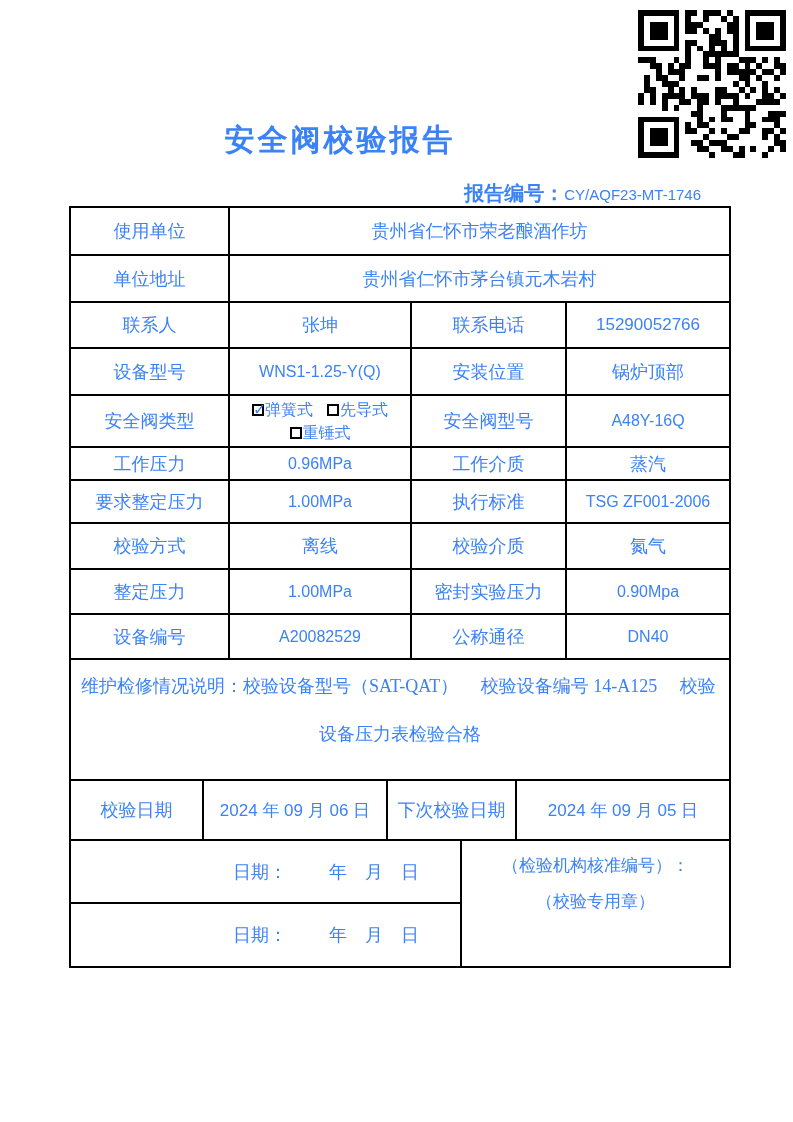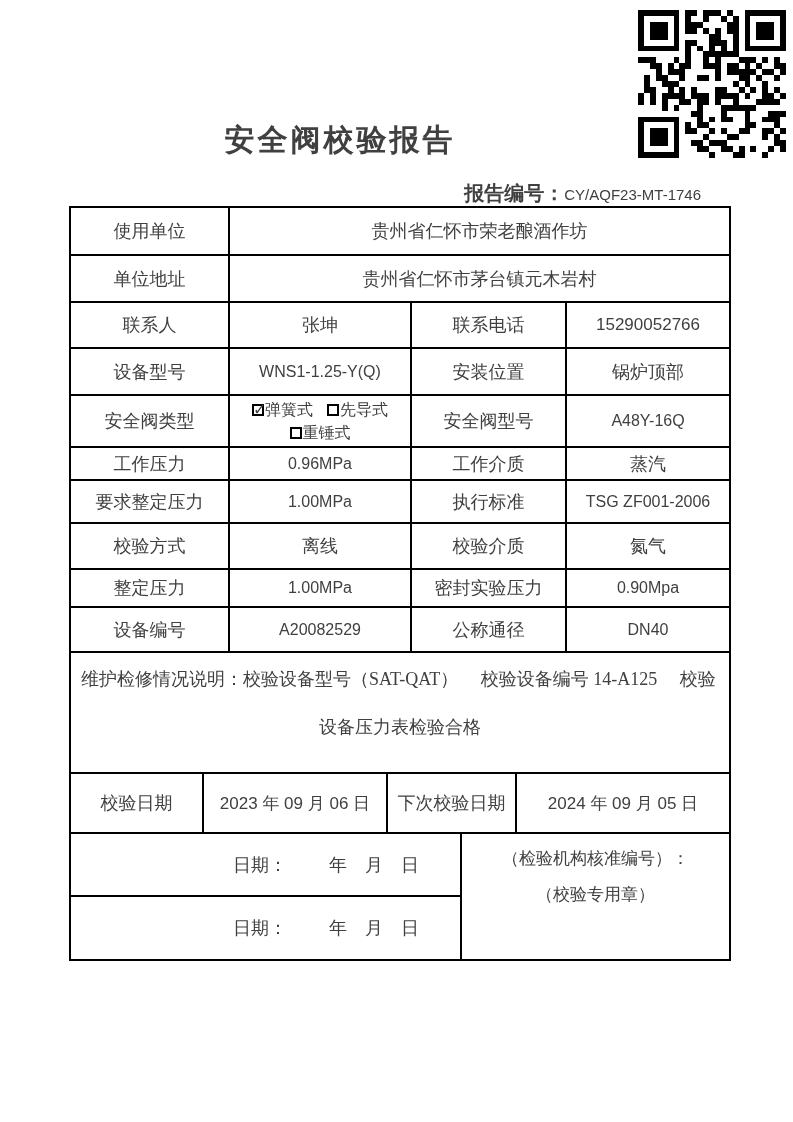--- a/index.html
+++ b/index.html
@@ -2,21 +2,21 @@
 <html><head>
 <meta charset="utf-8">
 <style>
   * { margin:0; padding:0; box-sizing:border-box; }
   html,body { background:#888; }
   .page {
     position:relative;
     width:793px; height:1122px;
     margin:0 auto;
     background:#ffffff;
-    color:#404040;
+    color:#3b82f6;
     font-family:"Liberation Serif","DejaVu Serif",serif;
     overflow:hidden;
   }
   
   .qr { position:absolute; left:638px; top:10px; width:148px; height:148px; }
   .qr svg { width:100%; height:100%; shape-rendering:crispEdges; }
 
   
   .title {
     position:absolute; top:120px; left:0; width:680px;
@@ -455,21 +455,21 @@
         <td class="lat">TSG ZF001-2006</td>
       </tr>
 
       <tr style="height:46px">
         <td class="lab">校验方式</td>
         <td>离线</td>
         <td class="lab">校验介质</td>
         <td>氮气</td>
       </tr>
 
-      <tr style="height:38px">
+      <tr style="height:45px">
         <td class="lab">整定压力</td>
         <td class="lat">1.00MPa</td>
         <td class="lab">密封实验压力</td>
         <td class="lat">0.90Mpa</td>
       </tr>
 
       <tr style="height:45px">
         <td class="lab">设备编号</td>
         <td class="lat">A20082529</td>
         <td class="lab">公称通径</td>
@@ -489,21 +489,21 @@
     <table>
       <colgroup>
           <col style="width:133px">
           <col style="width:184px">
           <col style="width:129px">
           <col style="width:214px">
         </colgroup>
       <tbody>
           <tr style="height:60px">
         <td class="lab">校验日期</td>
-        <td class="dateval">2023 年 09 月 06 日</td>
+        <td class="dateval">2024 年 09 月 06 日</td>
         <td class="lab">下次校验日期</td>
         <td class="dateval">2024 年 09 月 05 日</td>
       </tr>
     </tbody>
       </table>
 
     <table>
       <colgroup>
           <col style="width:391px">
           <col style="width:269px">

